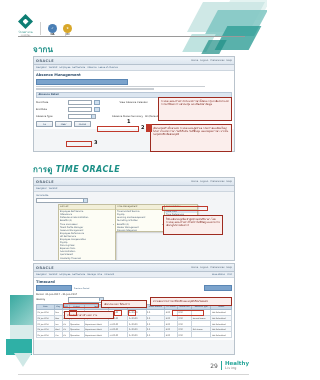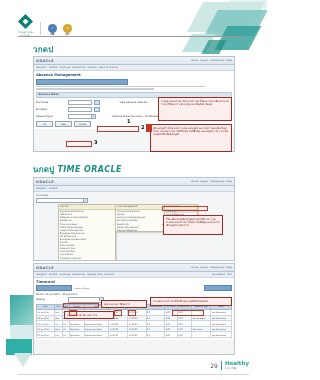--- a/index.html
+++ b/index.html
@@ -153,21 +153,21 @@
       <span class="badge-lbl">HA</span>
     </div>
     <div class="badge jci">
       <span class="badge-circ">★</span>
       <span class="badge-lbl">JCI</span>
     </div>
   </div>
   <div class="hline"></div>
 
   <div class="sec-title" style="left:33px;top:43px;">
-    <span>วกดป</span>
+    <span>จากน</span>
   </div>
 
   <div class="shot" style="left:33px;top:56px;width:200px;height:94px;">
     <div class="ora-bar">
       <span class="ora-logo">ORACLE</span>
       <span class="ora-links">
         <span>Home</span>
         <span>Logout</span>
         <span>Preferences</span>
         <span>Help</span>
@@ -224,21 +224,21 @@
 
   <div class="ann" style="left:158px;top:97px;width:74px;height:24px;">
     <p>ระบบจะแสดงรายการประเภทการลาทั้งหมด กรุณาเลือกประเภทการลาที่ต้องการ แล้วกดปุ่ม Go เพื่อค้นหาข้อมูล</p>
   </div>
   <div class="ann" style="left:150px;top:124px;width:82px;height:28px;">
     <p>เมื่อกดปุ่มสร้างใบลาแล้ว ระบบจะแสดงหน้าจอ กรอกรายละเอียดใบลา ได้แก่ ประเภทการลา วันที่เริ่มต้น วันที่สิ้นสุด และเหตุผลการลา จากนั้นกดปุ่มบันทึกเพื่อส่งอนุมัติ</p>
   </div>
   <div class="hl" style="left:146px;top:124px;width:6px;height:8px;background:#c0392b;"></div>
 
   <div class="sec-title" style="left:33px;top:163px;">
-    <span>นกดปู</span>
+    <span>การดู</span>
     <span class="en">TIME ORACLE</span>
   </div>
 
   <div class="shot" style="left:33px;top:177px;width:200px;height:82px;">
     <div class="ora-bar">
       <span class="ora-logo">ORACLE</span>
       <span class="ora-links">
         <span>Home</span>
         <span>Logout</span>
         <span>Preferences</span>

